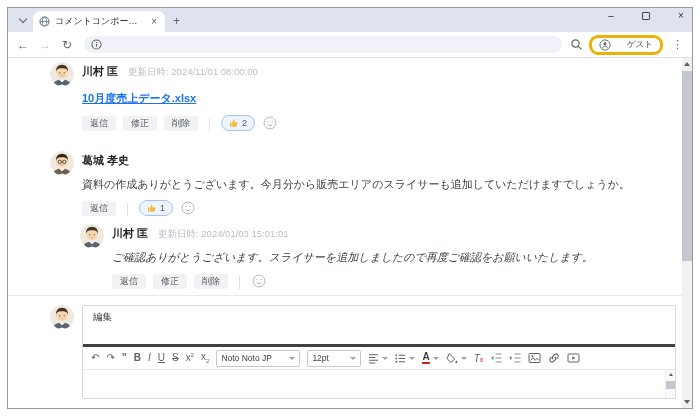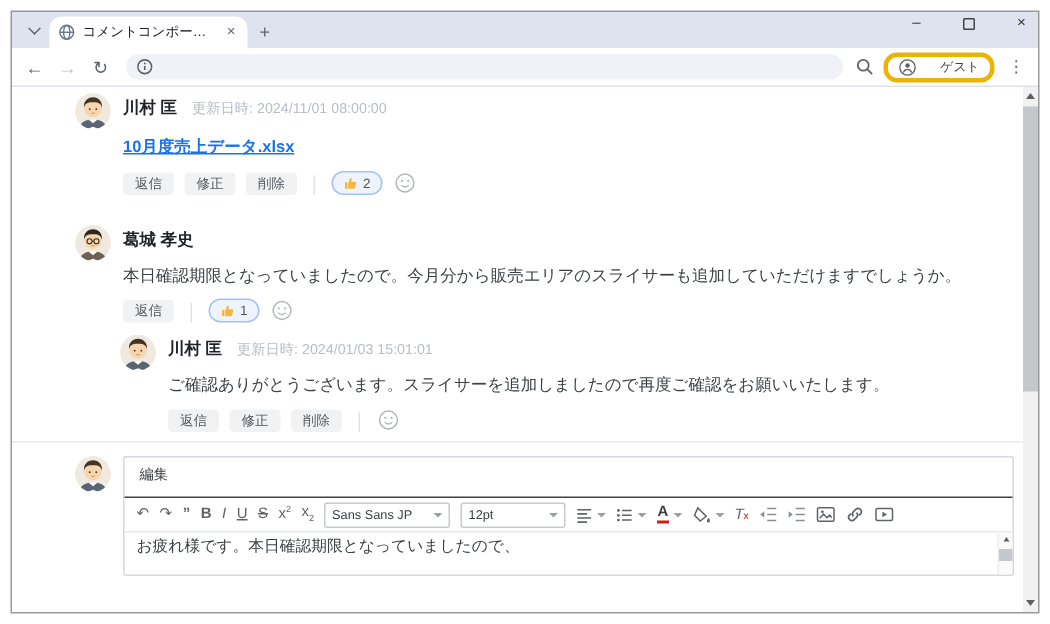--- a/index.html
+++ b/index.html
@@ -69,30 +69,30 @@
   .reaction-count { font-size:9px; color:#555; }
   .emoji-add { width:16px; height:16px; border-radius:50%; display:flex;
     align-items:center; justify-content:center; }
 
   .thread-divider { border:none; border-top:1px solid #e9eaee; margin:2px -16px 9px -42px; }
 
   
   .editor-row { display:flex; gap:8px; }
   .editor-col { flex:1; min-width:0; }
   .editor-box { border:1px solid #d5d8dc; border-radius:2px; background:#fff; }
-  .ed-label { font-size:9.5px; color:#3c4043; padding:5px 10px 8px; border-bottom:1px solid #404040; }
+  .ed-label { font-size:9.5px; color:#3c4043; padding:5px 10px 20px; border-bottom:3px solid #404040; }
   .ed-toolbar { display:flex; align-items:center; gap:7px; padding:0 8px;
     height:23px; border-bottom:1px solid #e6e8eb; color:#5f6368; }
   .ti { font-size:10px; color:#5f6368; line-height:1; }
   .ti.b { font-weight:bold; } .ti.i { font-style:italic; } .ti.u { text-decoration:underline; }
   .ti.s { text-decoration:line-through; }
   .ti sup,.ti sub { font-size:6px; }
   .ed-select { height:17px; border:1px solid #c6cacf; border-radius:2px; display:flex;
     align-items:center; justify-content:space-between; padding:0 4px; font-size:8.5px; color:#3c4043; }
-  .ed-select.font { width:84px; } .ed-select.size { width:70px; }
+  .ed-select.font { width:84px; } .ed-select.size { width:54px; }
   .dd { width:0; height:0; border-left:3px solid transparent; border-right:3px solid transparent;
     border-top:3px solid #9aa0a6; margin-left:3px; }
   .ddgroup { display:flex; align-items:center; }
   .color-a { font-size:10px; font-weight:bold; color:#3c4043; border-bottom:2px solid #c5221f;
     line-height:1; padding-bottom:0; }
   .tx-clear { font-size:10px; font-style:italic; color:#5f6368; }
   .tx-clear .x { color:#c5221f; font-size:7px; font-style:normal; }
   .ed-text { position:relative; height:28px; padding:3px 18px 0 8px;
     font-size:10.5px; color:#3c4043; line-height:13px; white-space:nowrap; overflow:hidden; }
   .ed-scroll { position:absolute; right:0; top:0; width:10px; height:100%; background:#fafafa;
@@ -206,21 +206,21 @@
         <path d="M6 10c-.4-4.4 2.2-7.2 6-7.2s6.4 2.8 6 7.2c-.6-2.6-1.6-3.8-6-3.8S6.6 7.4 6 10z" fill="#2f2620"></path>
         <circle cx="9.7" cy="10.8" r="1.7" fill="none" stroke="#2f2620" stroke-width=".7"></circle>
         <circle cx="14.3" cy="10.8" r="1.7" fill="none" stroke="#2f2620" stroke-width=".7"></circle>
         <path d="M11.4 10.8h1.2" stroke="#2f2620" stroke-width=".7"></path>
         <path d="M10.8 13.6c.8.5 1.6.5 2.4 0" stroke="#c98c5a" stroke-width=".6" fill="none"></path>
       </svg>
       <div class="cbody">
         <div class="chead">
           <span class="cname">葛城 孝史</span>
         </div>
-        <div class="ctext" style="margin-bottom:8px;">本日確認期限となっていましたので。今月分から販売エリアのスライサーも追加していただけますでしょうか。</div>
+        <div class="ctext" style="margin-bottom:8px;">資料の作成ありがとうございます。今月分から販売エリアのスライサーも追加していただけますでしょうか。</div>
         <div class="cactions">
           <button class="abtn">返信</button>
           <span class="vdiv"></span>
           <span class="reaction">
             <svg width="10" height="10" viewBox="0 0 12 12">
               <path fill="#f5b83d" d="M1.2 5.4h1.9v5.2H1.2zM3.8 10.6V5.8l1.7-3.9c.9 0 1.4.6 1.1 1.5L6.2 5h3c.8 0 1.2.6 1 1.3l-1 3.4c-.2.6-.6.9-1.2.9z"></path>
             </svg>
             <span class="reaction-count">1</span>
           </span>
           <span class="emoji-add">
@@ -244,21 +244,21 @@
         <path d="M6 10c-.4-4.4 2.2-7.2 6-7.2s6.4 2.8 6 7.2c-.6-2.6-1.6-3.8-6-3.8S6.6 7.4 6 10z" fill="#413428"></path>
         <circle cx="9.8" cy="10.8" r=".6" fill="#413428"></circle>
           <circle cx="14.2" cy="10.8" r=".6" fill="#413428"></circle>
         <path d="M10.8 13.3c.8.5 1.6.5 2.4 0" stroke="#c98c5a" stroke-width=".6" fill="none"></path>
       </svg>
       <div class="cbody">
         <div class="chead">
           <span class="cname">川村 匡</span>
           <span class="cdate">更新日時: 2024/01/03 15:01:01</span>
         </div>
-        <div class="ctext" style="margin-bottom:8px;">ご確認ありがとうございます。スライサーを追加しましたので再度ご確認をお願いいたします。</div>
+        <div class="ctext" style="margin-bottom:8px;font-style:italic;">ご確認ありがとうございます。スライサーを追加しましたので再度ご確認をお願いいたします。</div>
         <div class="cactions">
           <button class="abtn">返信</button>
           <button class="abtn">修正</button>
           <button class="abtn">削除</button>
           <span class="vdiv"></span>
           <span class="emoji-add">
             <svg width="14" height="14" viewBox="0 0 16 16">
               <circle cx="8" cy="8" r="6.8" fill="none" stroke="#aeb4ba" stroke-width="1.1"></circle>
               <circle cx="5.6" cy="6.4" r=".8" fill="#aeb4ba"></circle>
                 <circle cx="10.4" cy="6.4" r=".8" fill="#aeb4ba"></circle>
@@ -289,21 +289,21 @@
             <span class="ti">↶</span>
             <span class="ti">↷</span>
             <span class="ti b">”</span>
             <span class="ti b">B</span>
             <span class="ti i">I</span>
             <span class="ti u">U</span>
             <span class="ti s">S</span>
             <span class="ti"><span>x</span><sup>2</sup></span>
             <span class="ti"><span>x</span><sub>2</sub></span>
             <span class="ed-select font">
-              <span>Sans Sans JP</span>
+              <span>Noto Noto JP</span>
                 <i class="dd"></i>
             </span>
             <span class="ed-select size">
               <span>12pt</span>
                 <i class="dd"></i>
             </span>
             <span class="ddgroup">
               <svg width="11" height="11" viewBox="0 0 12 12">
                 <path d="M1 2h10M1 5h7M1 8h10M1 11h7" stroke="#5f6368" stroke-width="1.1"></path>
               </svg>
@@ -345,21 +345,20 @@
             </svg>
             <svg width="12" height="12" viewBox="0 0 12 12">
               <path d="M5 7.2a2.2 2.2 0 0 1 0-3.1L6.6 2.5a2.2 2.2 0 0 1 3.1 3.1l-1 1M7 4.8a2.2 2.2 0 0 1 0 3.1L5.4 9.5a2.2 2.2 0 0 1-3.1-3.1l1-1" fill="none" stroke="#5f6368" stroke-width="1.1"></path>
             </svg>
             <svg width="13" height="12" viewBox="0 0 13 12">
               <rect x="1" y="2" width="11" height="8" rx="1" fill="none" stroke="#5f6368" stroke-width="1"></rect>
               <path d="M5.3 4.2l3 1.8-3 1.8z" fill="#5f6368"></path>
             </svg>
           </div>
           <div class="ed-text">
-            <div>お疲れ様です。本日確認期限となっていましたので、</div>
 
             <div class="ed-scroll">
               <span class="sb-arrow up">
                   <span class="tri-up"></span>
                 </span>
               <span class="sb-thumb"></span>
 
             </div>
           </div>
         </div>

